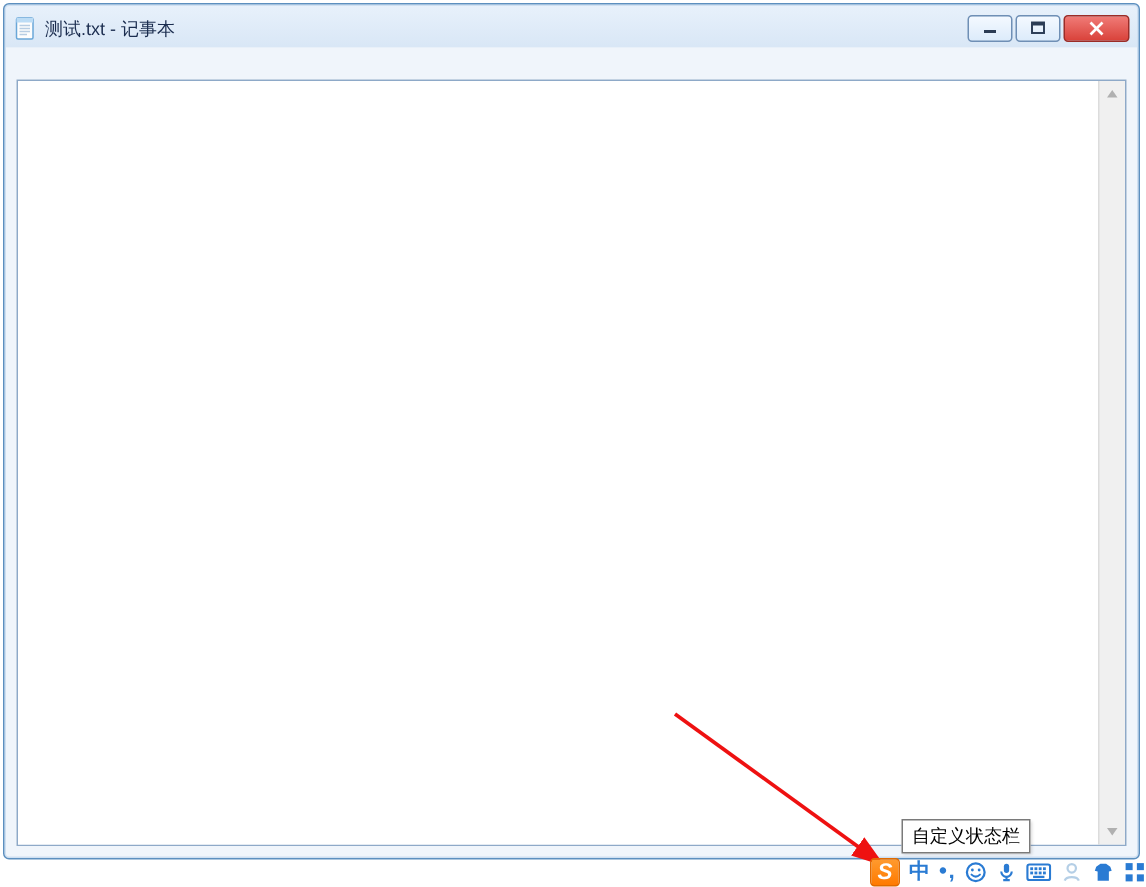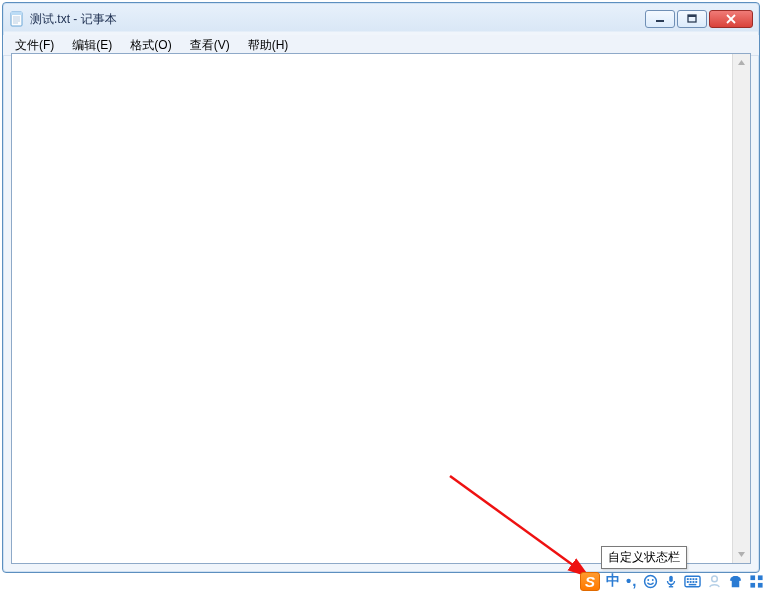--- a/index.html
+++ b/index.html
@@ -83,27 +83,20 @@
       </div>
       <div class="win-btn close">
         <svg width="12" height="10">
             <line x1="2" y1="1" x2="10" y2="9" stroke="#fff" stroke-width="1.8"></line>
             <line x1="10" y1="1" x2="2" y2="9" stroke="#fff" stroke-width="1.8"></line>
           </svg>
       </div>
     </div>
   </div>
 
-  <div class="menubar">
-    <span class="menu-item">文件(F)</span>
-    <span class="menu-item">编辑(E)</span>
-    <span class="menu-item">格式(O)</span>
-    <span class="menu-item">查看(V)</span>
-    <span class="menu-item">帮助(H)</span>
-  </div>
 
   <div class="client">
     <div class="text-area"></div>
     <div class="vscroll">
       <div class="arrow up">
         <svg width="9" height="9">
             <polygon points="4.5,2 8,7 1,7" fill="#b0b0b0"></polygon>
           </svg>
       </div>
       <div class="arrow down">

